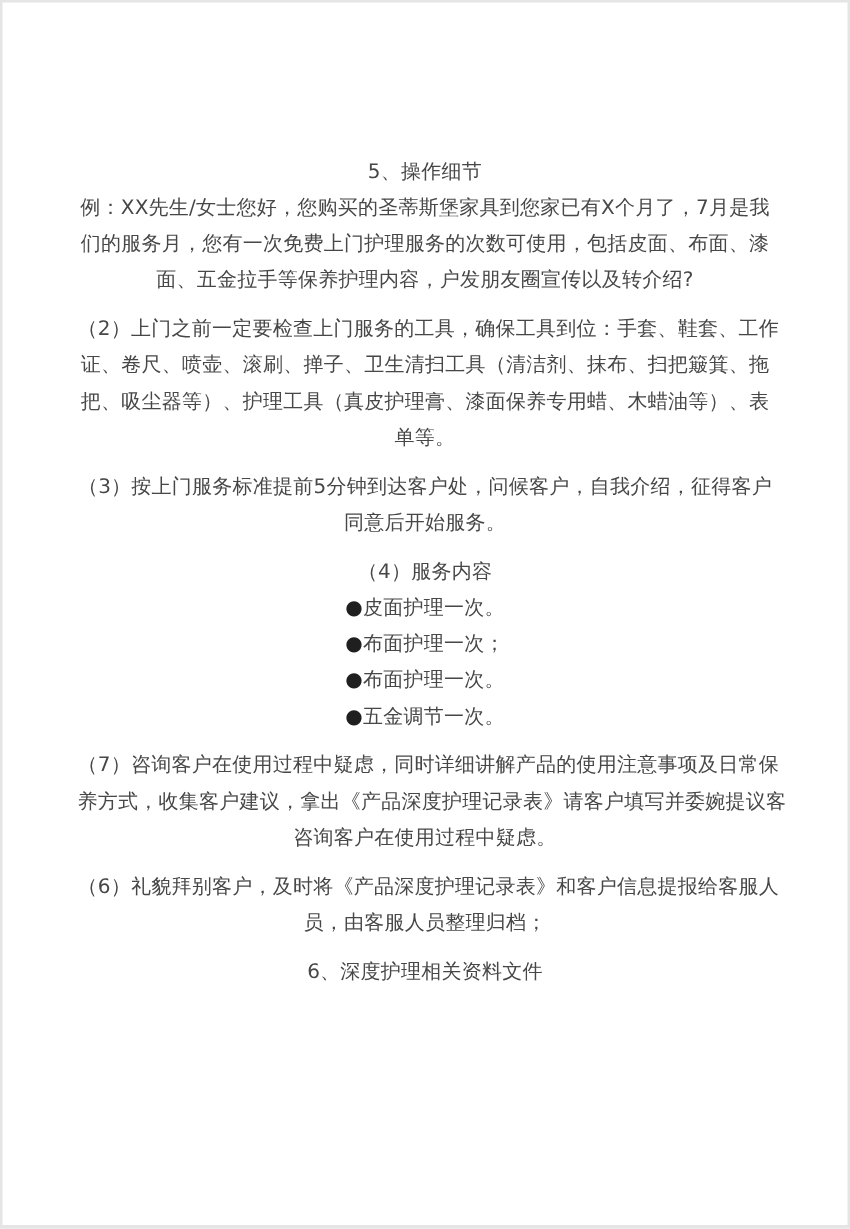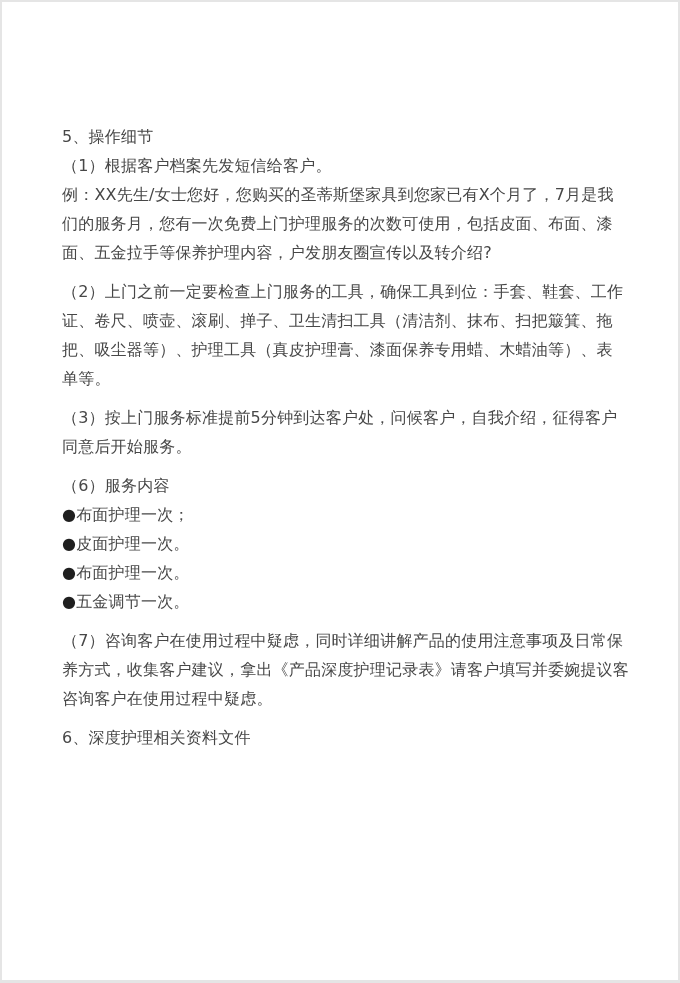--- a/index.html
+++ b/index.html
@@ -17,20 +17,21 @@
     border: 2px solid #e5e5e5;
     border-bottom-width: 3px;
     overflow: hidden;
   }
   .doc {
     box-sizing: border-box;
     padding: 120px 60px 0 60px;
   }
   .block {
     margin: 0;
+    text-align: center;
   }
   .gap {
     margin-top: 10px;
   }
   .line {
     font-size: 16px;
     line-height: 29px;
     color: #474747;
     letter-spacing: 0.2px;
     white-space: nowrap;
@@ -40,21 +41,20 @@
   }
 </style>
 </head>
 <body>
 
 <div class="page">
   <div class="doc">
 
     <div class="block">
       <div class="line">5、操作细节</div>
-      <div class="line">（1）根据客户档案先发短信给客户。</div>
     </div>
 
     <div class="block">
       <div class="line">例：XX先生/女士您好，您购买的圣蒂斯堡家具到您家已有X个月了，7月是我</div>
       <div class="line">们的服务月，您有一次免费上门护理服务的次数可使用，包括皮面、布面、漆</div>
       <div class="line">面、五金拉手等保养护理内容，户发朋友圈宣传以及转介绍?</div>
     </div>
 
     <div class="block gap">
       <div class="line">（2）上门之前一定要检查上门服务的工具，确保工具到位：手套、鞋套、工作</div>
@@ -62,43 +62,47 @@
       <div class="line">把、吸尘器等）、护理工具（真皮护理膏、漆面保养专用蜡、木蜡油等）、表</div>
       <div class="line">单等。</div>
     </div>
 
     <div class="block gap">
       <div class="line">（3）按上门服务标准提前5分钟到达客户处，问候客户，自我介绍，征得客户</div>
       <div class="line">同意后开始服务。</div>
     </div>
 
     <div class="block gap">
-      <div class="line">（6）服务内容</div>
+      <div class="line">（4）服务内容</div>
     </div>
 
     <div class="block">
       <div class="line bullet-line">
-        <span class="marker">●</span><span>布面护理一次；</span>
+        <span class="marker">●</span><span>皮面护理一次。</span>
       </div>
       <div class="line bullet-line">
-        <span class="marker">●</span><span>皮面护理一次。</span>
+        <span class="marker">●</span><span>布面护理一次；</span>
       </div>
       <div class="line bullet-line">
         <span class="marker">●</span><span>布面护理一次。</span>
       </div>
       <div class="line bullet-line">
         <span class="marker">●</span><span>五金调节一次。</span>
       </div>
     </div>
 
     <div class="block gap">
       <div class="line">（7）咨询客户在使用过程中疑虑，同时详细讲解产品的使用注意事项及日常保</div>
       <div class="line">养方式，收集客户建议，拿出《产品深度护理记录表》请客户填写并委婉提议客</div>
       <div class="line">咨询客户在使用过程中疑虑。</div>
     </div>
 
+    <div class="block gap">
+      <div class="line">（6）礼貌拜别客户，及时将《产品深度护理记录表》和客户信息提报给客服人</div>
+      <div class="line">员，由客服人员整理归档；</div>
+    </div>
 
     <div class="block gap">
       <div class="line">6、深度护理相关资料文件</div>
     </div>
 
   </div>
 </div>
 
 </body></html>

